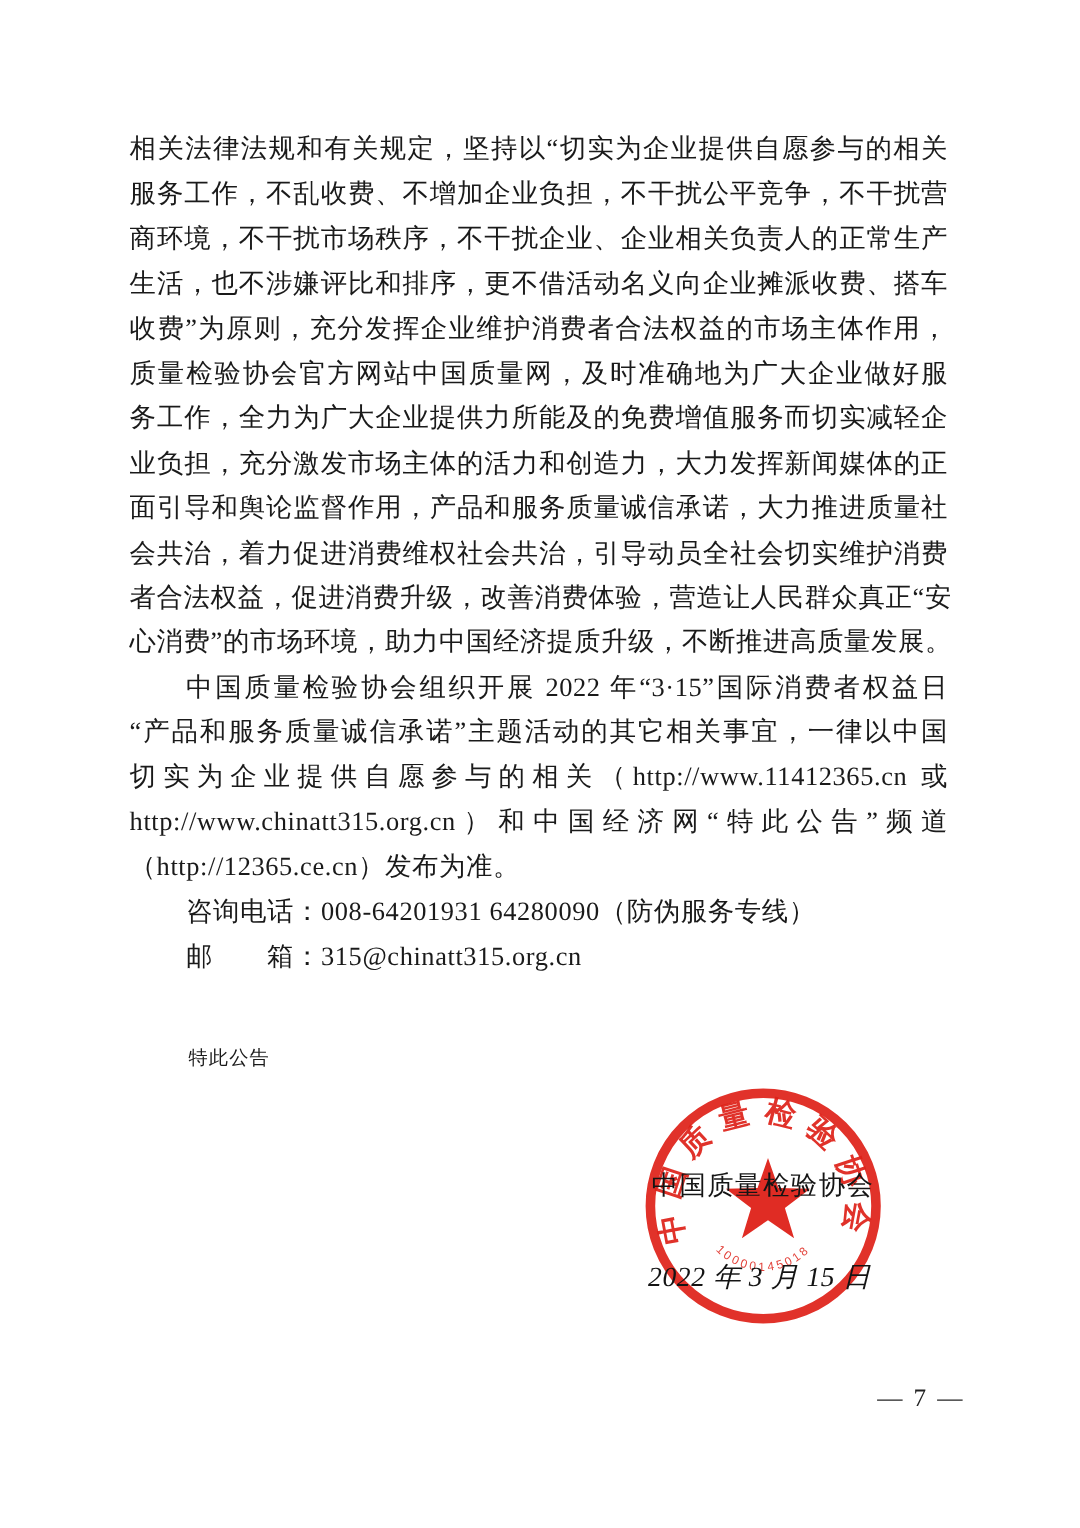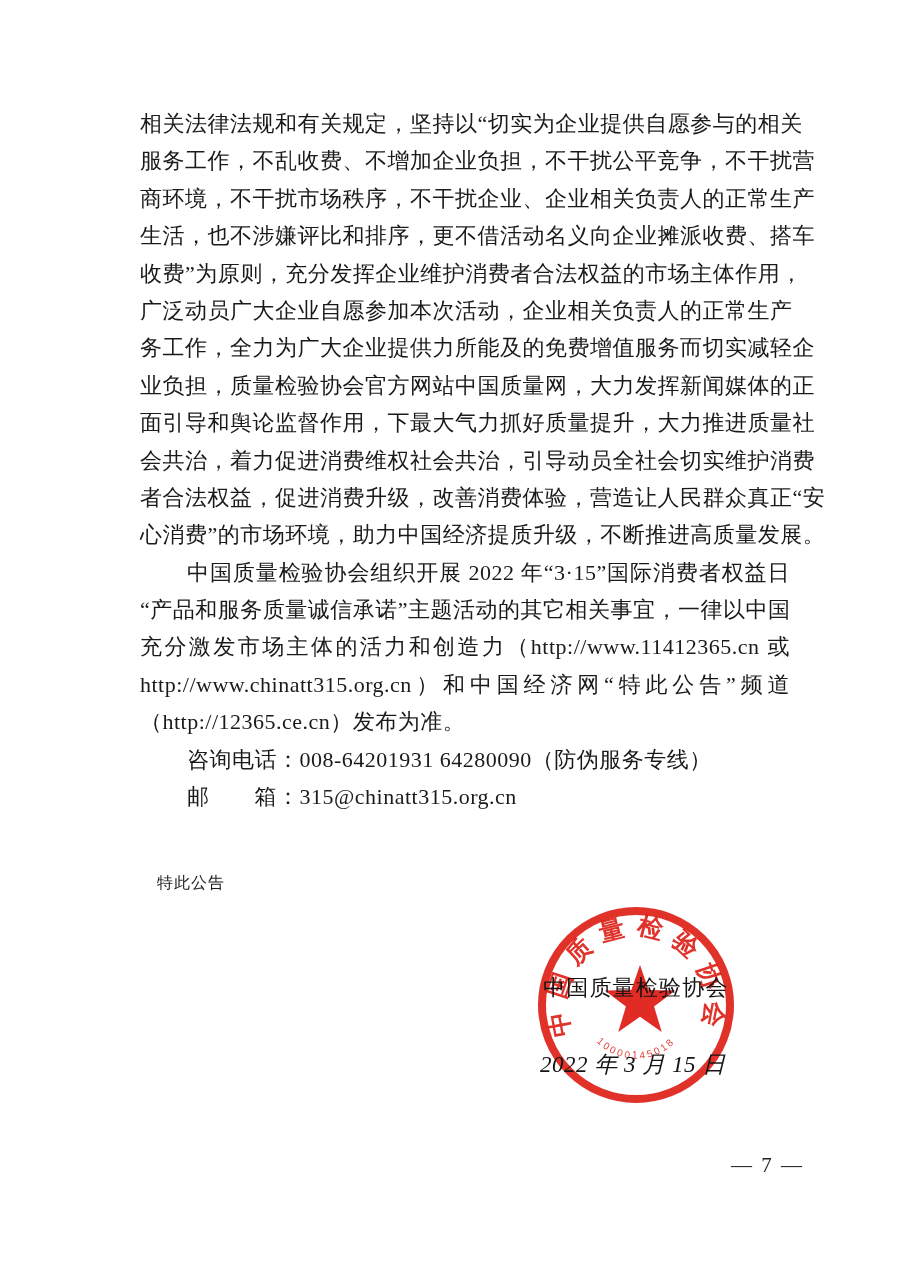--- a/index.html
+++ b/index.html
@@ -19,21 +19,20 @@
     width: 682px;
     font-size: 22px;
     line-height: 37.4px;
     letter-spacing: 0.5px;
   }
   .line {
     height: 37.4px;
     white-space: nowrap;
     text-align: justify;
     text-align-last: justify;
-    margin-left: 32px;
   }
   .line.left {
     text-align: right;
     text-align-last: left;
   }
   .line.indent { padding-left: 47px; }
   .closing {
     position: absolute;
     left: 157px;
     top: 864px;
@@ -81,30 +80,30 @@
 <body>
 
 <div class="page">
 
   <div class="body-text">
     <div class="line">相关法律法规和有关规定，坚持以“切实为企业提供自愿参与的相关</div>
     <div class="line">服务工作，不乱收费、不增加企业负担，不干扰公平竞争，不干扰营</div>
     <div class="line">商环境，不干扰市场秩序，不干扰企业、企业相关负责人的正常生产</div>
     <div class="line">生活，也不涉嫌评比和排序，更不借活动名义向企业摊派收费、搭车</div>
     <div class="line">收费”为原则，充分发挥企业维护消费者合法权益的市场主体作用，</div>
-    <div class="line">广泛动员广大企业自愿参加本次活动，企业相关负责人的正常生产</div>
+    <div class="line">质量检验协会官方网站中国质量网，及时准确地为广大企业做好服</div>
     <div class="line">务工作，全力为广大企业提供力所能及的免费增值服务而切实减轻企</div>
-    <div class="line">业负担，质量检验协会官方网站中国质量网，大力发挥新闻媒体的正</div>
-    <div class="line">面引导和舆论监督作用，下最大气力抓好质量提升，大力推进质量社</div>
+    <div class="line">业负担，充分激发市场主体的活力和创造力，大力发挥新闻媒体的正</div>
+    <div class="line">面引导和舆论监督作用，产品和服务质量诚信承诺，大力推进质量社</div>
     <div class="line">会共治，着力促进消费维权社会共治，引导动员全社会切实维护消费</div>
     <div class="line">者合法权益，促进消费升级，改善消费体验，营造让人民群众真正“安</div>
     <div class="line">心消费”的市场环境，助力中国经济提质升级，不断推进高质量发展。</div>
     <div class="line indent">中国质量检验协会组织开展 2022 年“3·15”国际消费者权益日</div>
     <div class="line">“产品和服务质量诚信承诺”主题活动的其它相关事宜，一律以中国</div>
-    <div class="line">充分激发市场主体的活力和创造力（http://www.11412365.cn 或</div>
+    <div class="line">切实为企业提供自愿参与的相关（http://www.11412365.cn 或</div>
     <div class="line">http://www.chinatt315.org.cn）和中国经济网“特此公告”频道</div>
     <div class="line left">（http://12365.ce.cn）发布为准。</div>
     <div class="line left indent">咨询电话：008-64201931 64280090（防伪服务专线）</div>
     <div class="line left indent">邮　　箱：315@chinatt315.org.cn</div>
   </div>
 
   <div class="closing">特此公告</div>
 
   <svg class="seal-svg" viewBox="0 0 212 222" xmlns="http://www.w3.org/2000/svg">
     <defs>

